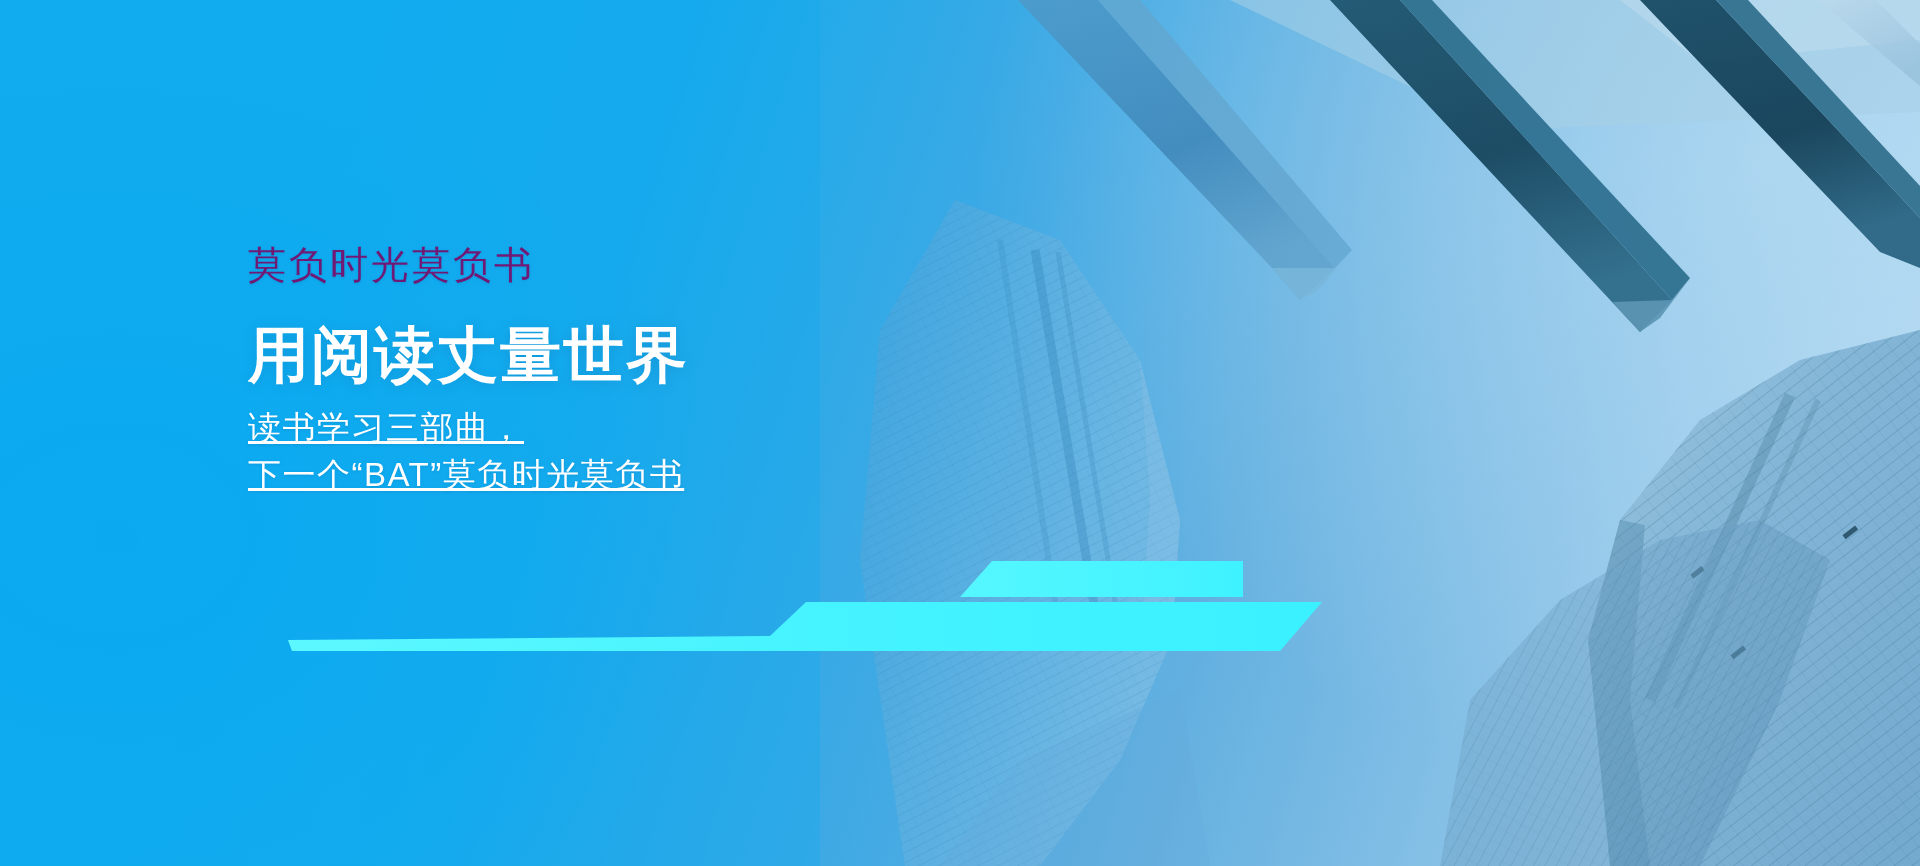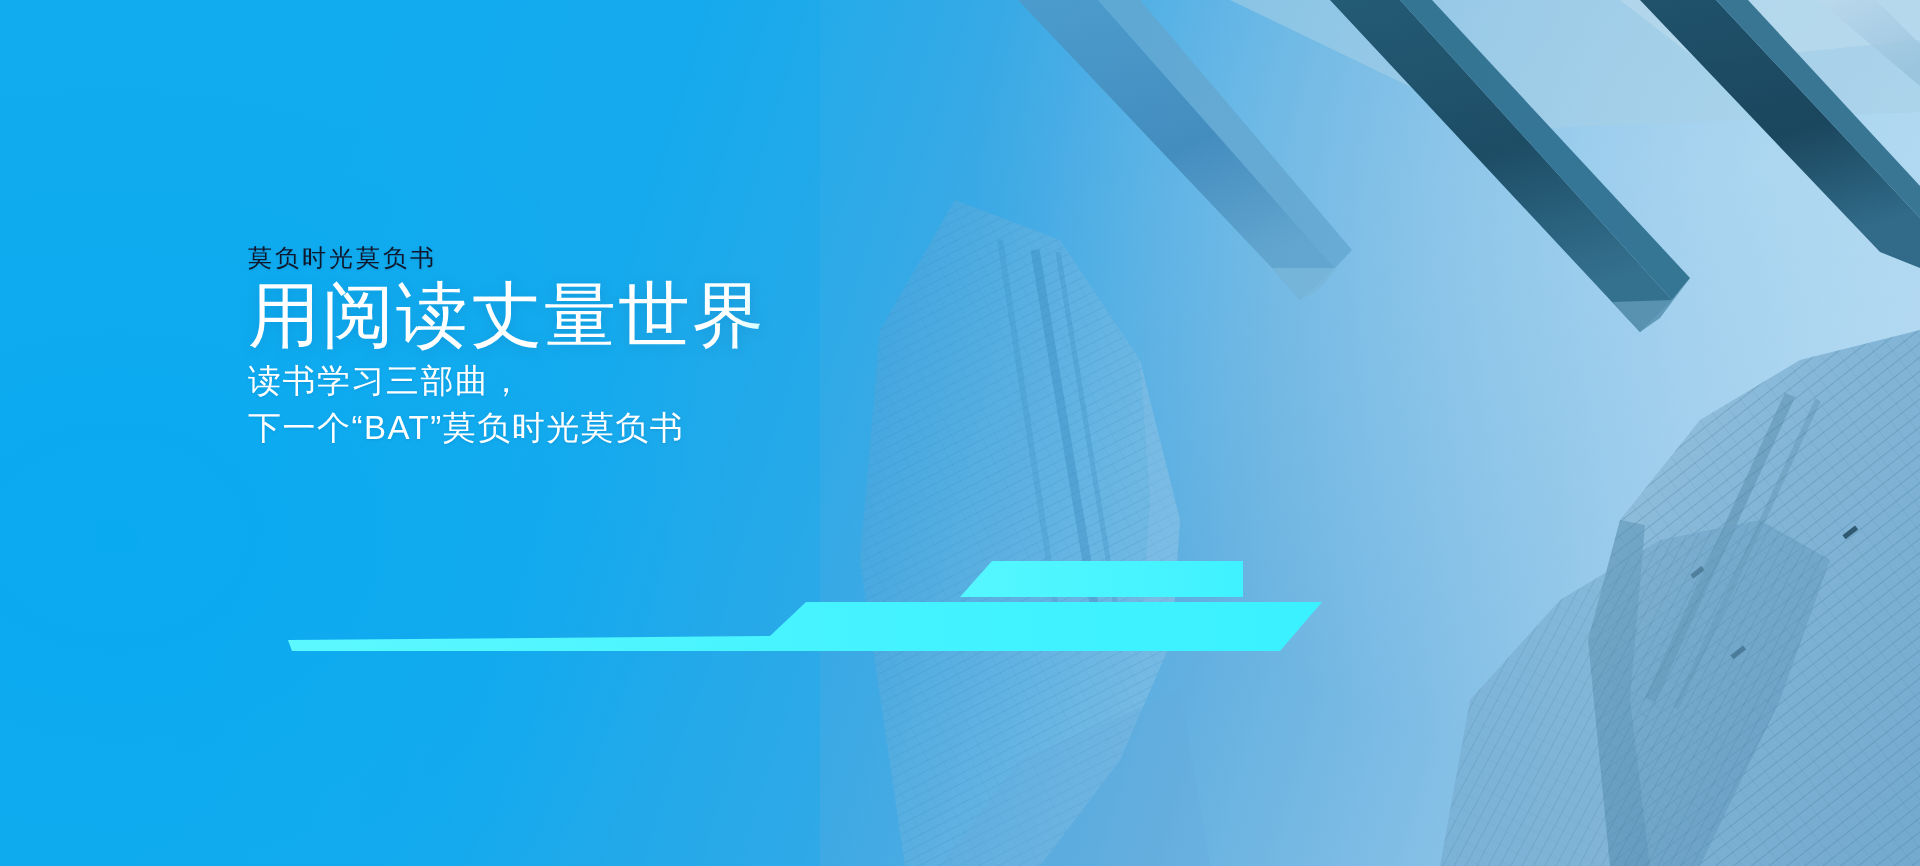--- a/index.html
+++ b/index.html
@@ -51,59 +51,60 @@
 
   
   .copy {
     position: absolute;
     left: 248px;
     top: 246px;
     width: 900px;
     z-index: 6;
   }
   .eyebrow {
-    font-size: 24px;
+    font-size: 38px;
     line-height: 1;
-    color: #0f172a;
+    color: #701a75;
     letter-spacing: 3px;
     font-weight: 400;
     white-space: nowrap;
     text-shadow: 0 1px 3px rgba(10,80,140,0.18);
   }
   .headline {
-    margin-top: 8px;
-    font-size: 72px;
+    margin-top: 40px;
+    font-size: 61px;
     line-height: 1.04;
-    font-weight: 400;
+    font-weight: 700;
     letter-spacing: 2px;
     white-space: nowrap;
     background: linear-gradient(100deg,
         #ffffff 0%,
         #ffffff 48%,
         #ffffff 54%,
         #8CFBFF 62%,
         #4DF6FF 70%,
         #46F5FF 100%);
     -webkit-background-clip: text;
     background-clip: text;
     color: transparent;
     -webkit-text-fill-color: transparent;
     filter: drop-shadow(0 2px 6px rgba(12,90,150,0.22));
   }
   .sub {
-    margin-top: 5px;
+    margin-top: 18px;
     font-size: 33px;
     line-height: 1.42;
     color: #ffffff;
     letter-spacing: 1.5px;
     font-weight: 400;
     white-space: nowrap;
     text-shadow: 0 1px 3px rgba(10,80,140,0.18);
     position: relative;
     z-index: 7;
+    text-decoration: underline;
   }
   .sub div { white-space: nowrap; }
 
   
   .bars {
     position: absolute;
     left: 0;
     top: 0;
     width: 1920px;
     height: 866px;

